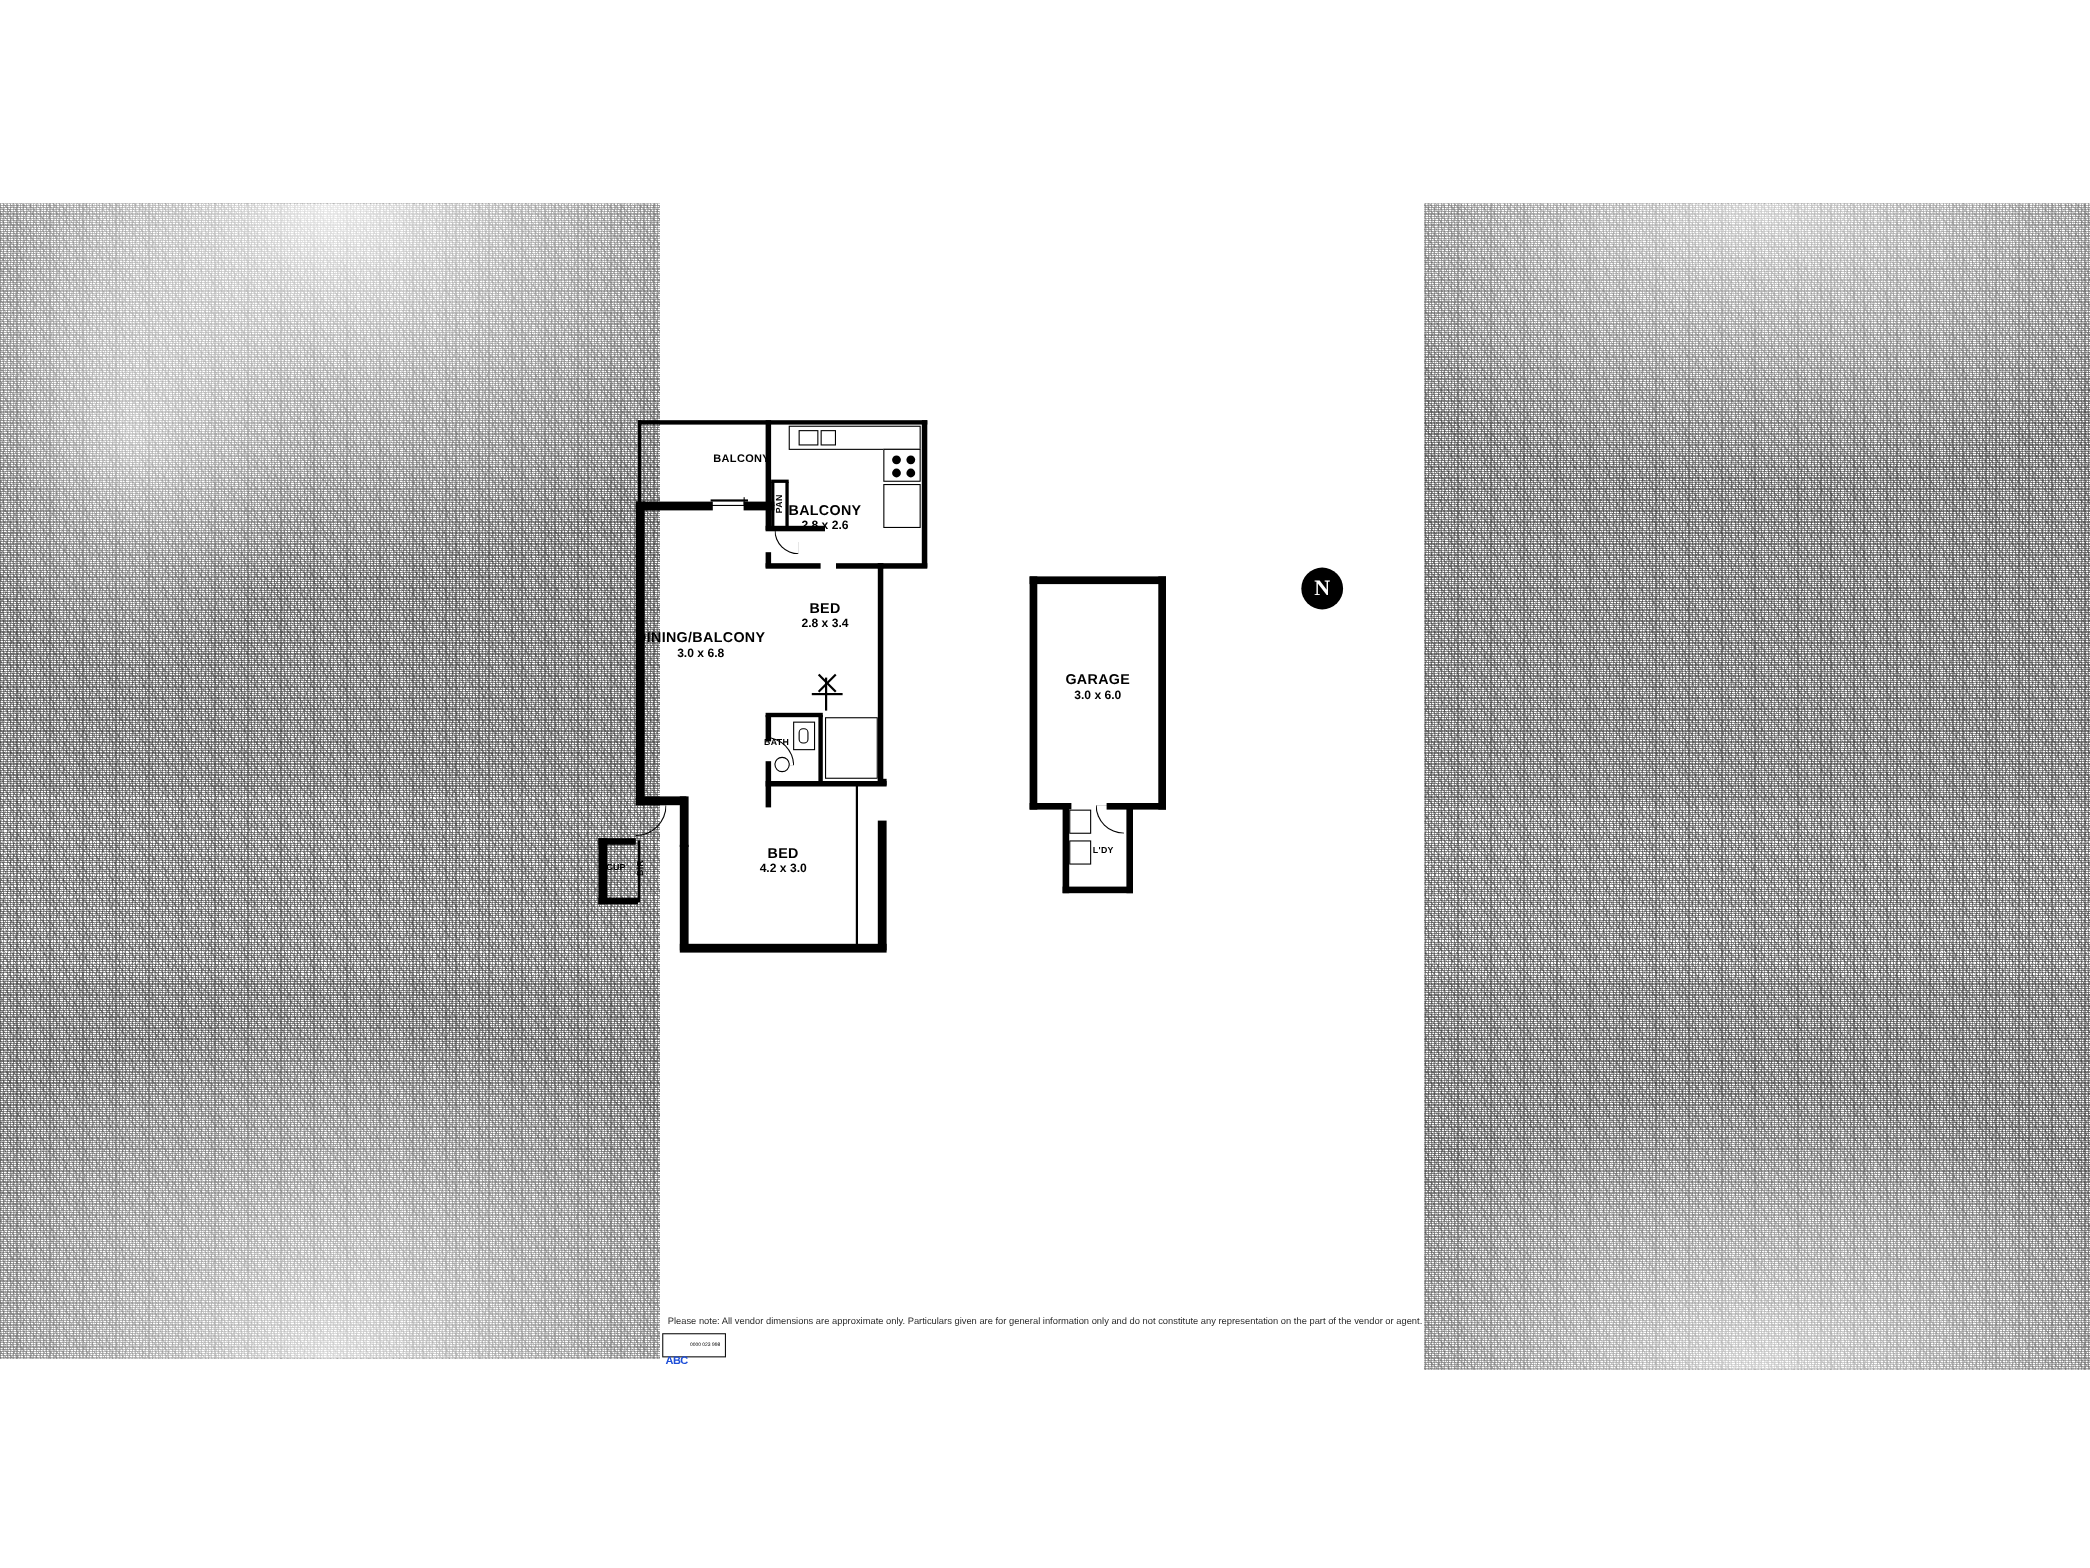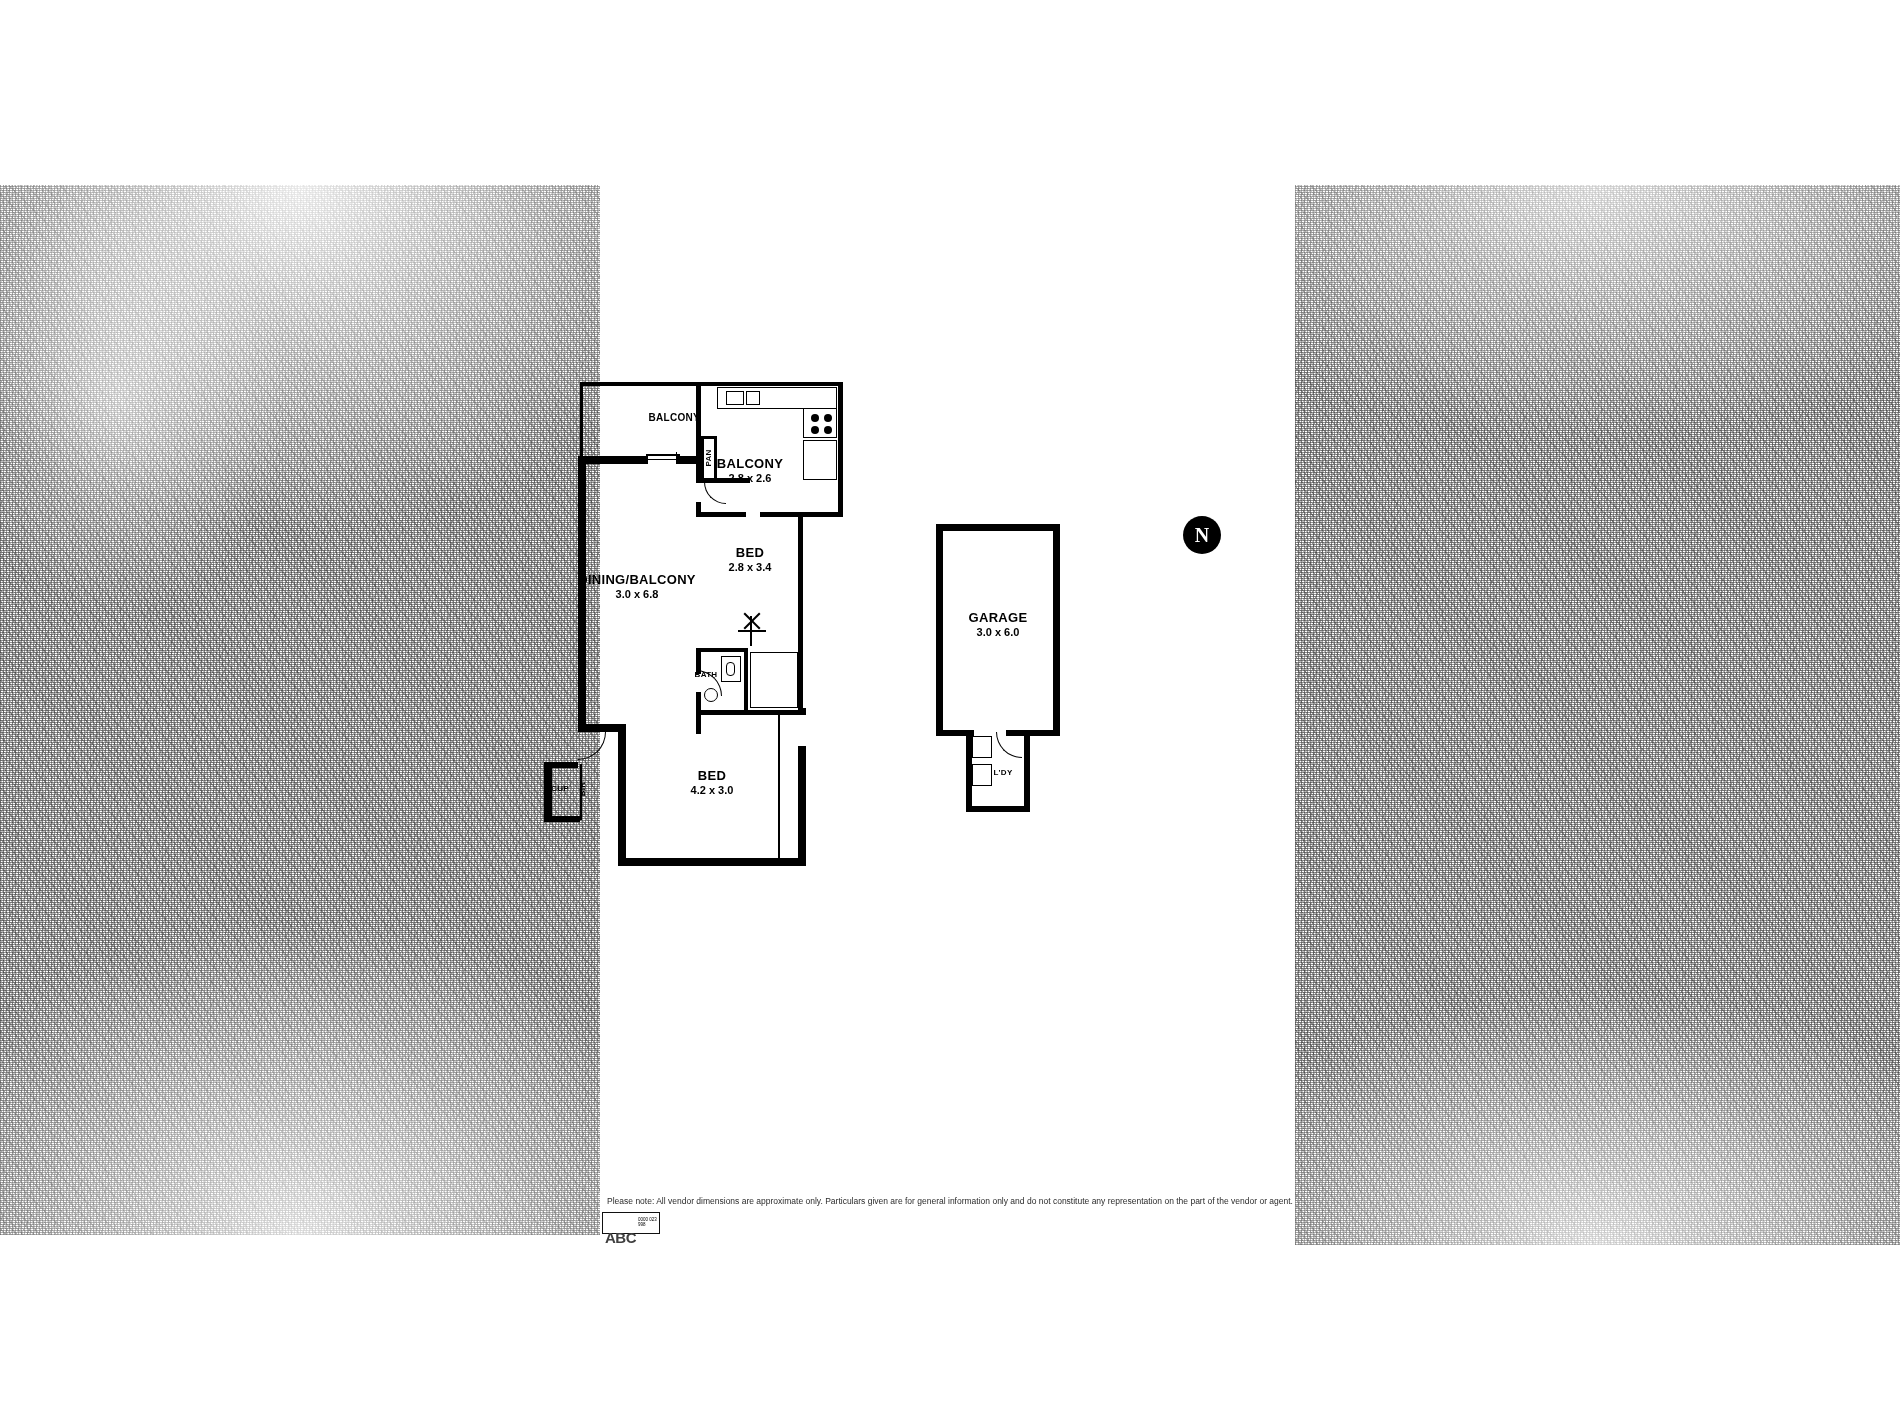--- a/index.html
+++ b/index.html
@@ -155,23 +155,23 @@
     width: 58px;
     height: 22px;
     background: #ffffff;
     border: 1px solid #111;
     box-sizing: border-box;
     display: flex;
     align-items: center;
     padding-left: 2px;
   }
   #logo .mark {
-    font-size: 15px;
+    font-size: 10px;
     font-weight: bold;
-    color: #404040;
+    color: #1d4ed8;
     letter-spacing: -0.5px;
     font-family: "Liberation Sans", sans-serif;
     margin-top: 28px;
   }
   #logo .sub {
     font-size: 4.5px;
     color: #000;
     margin-left: 2px;
     line-height: 1.1;
     font-family: "Liberation Sans", sans-serif;

